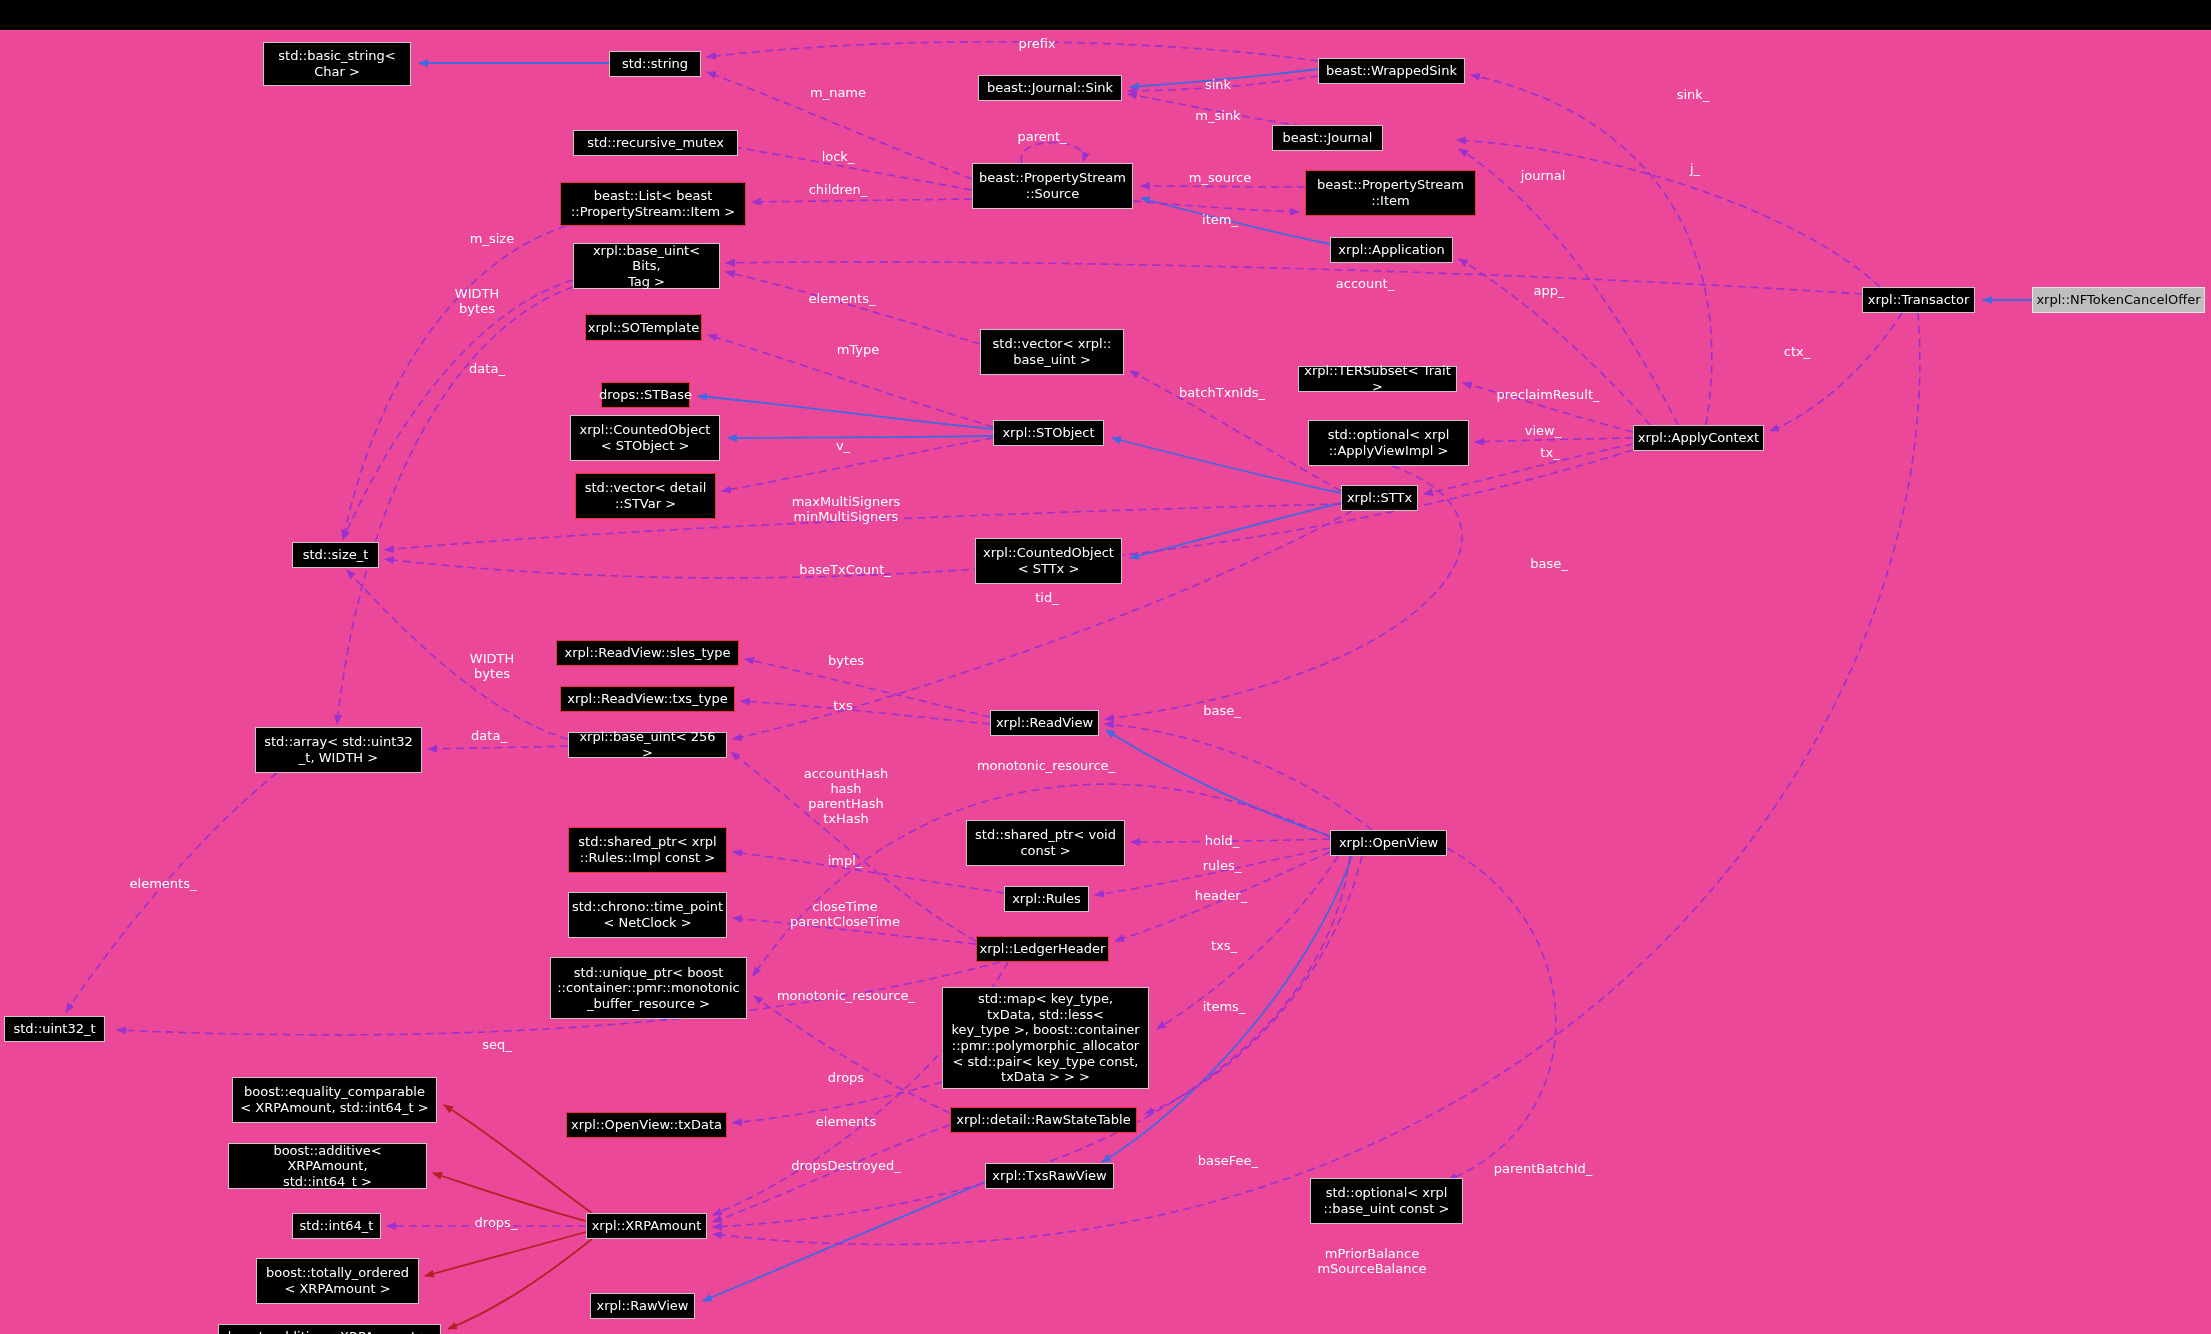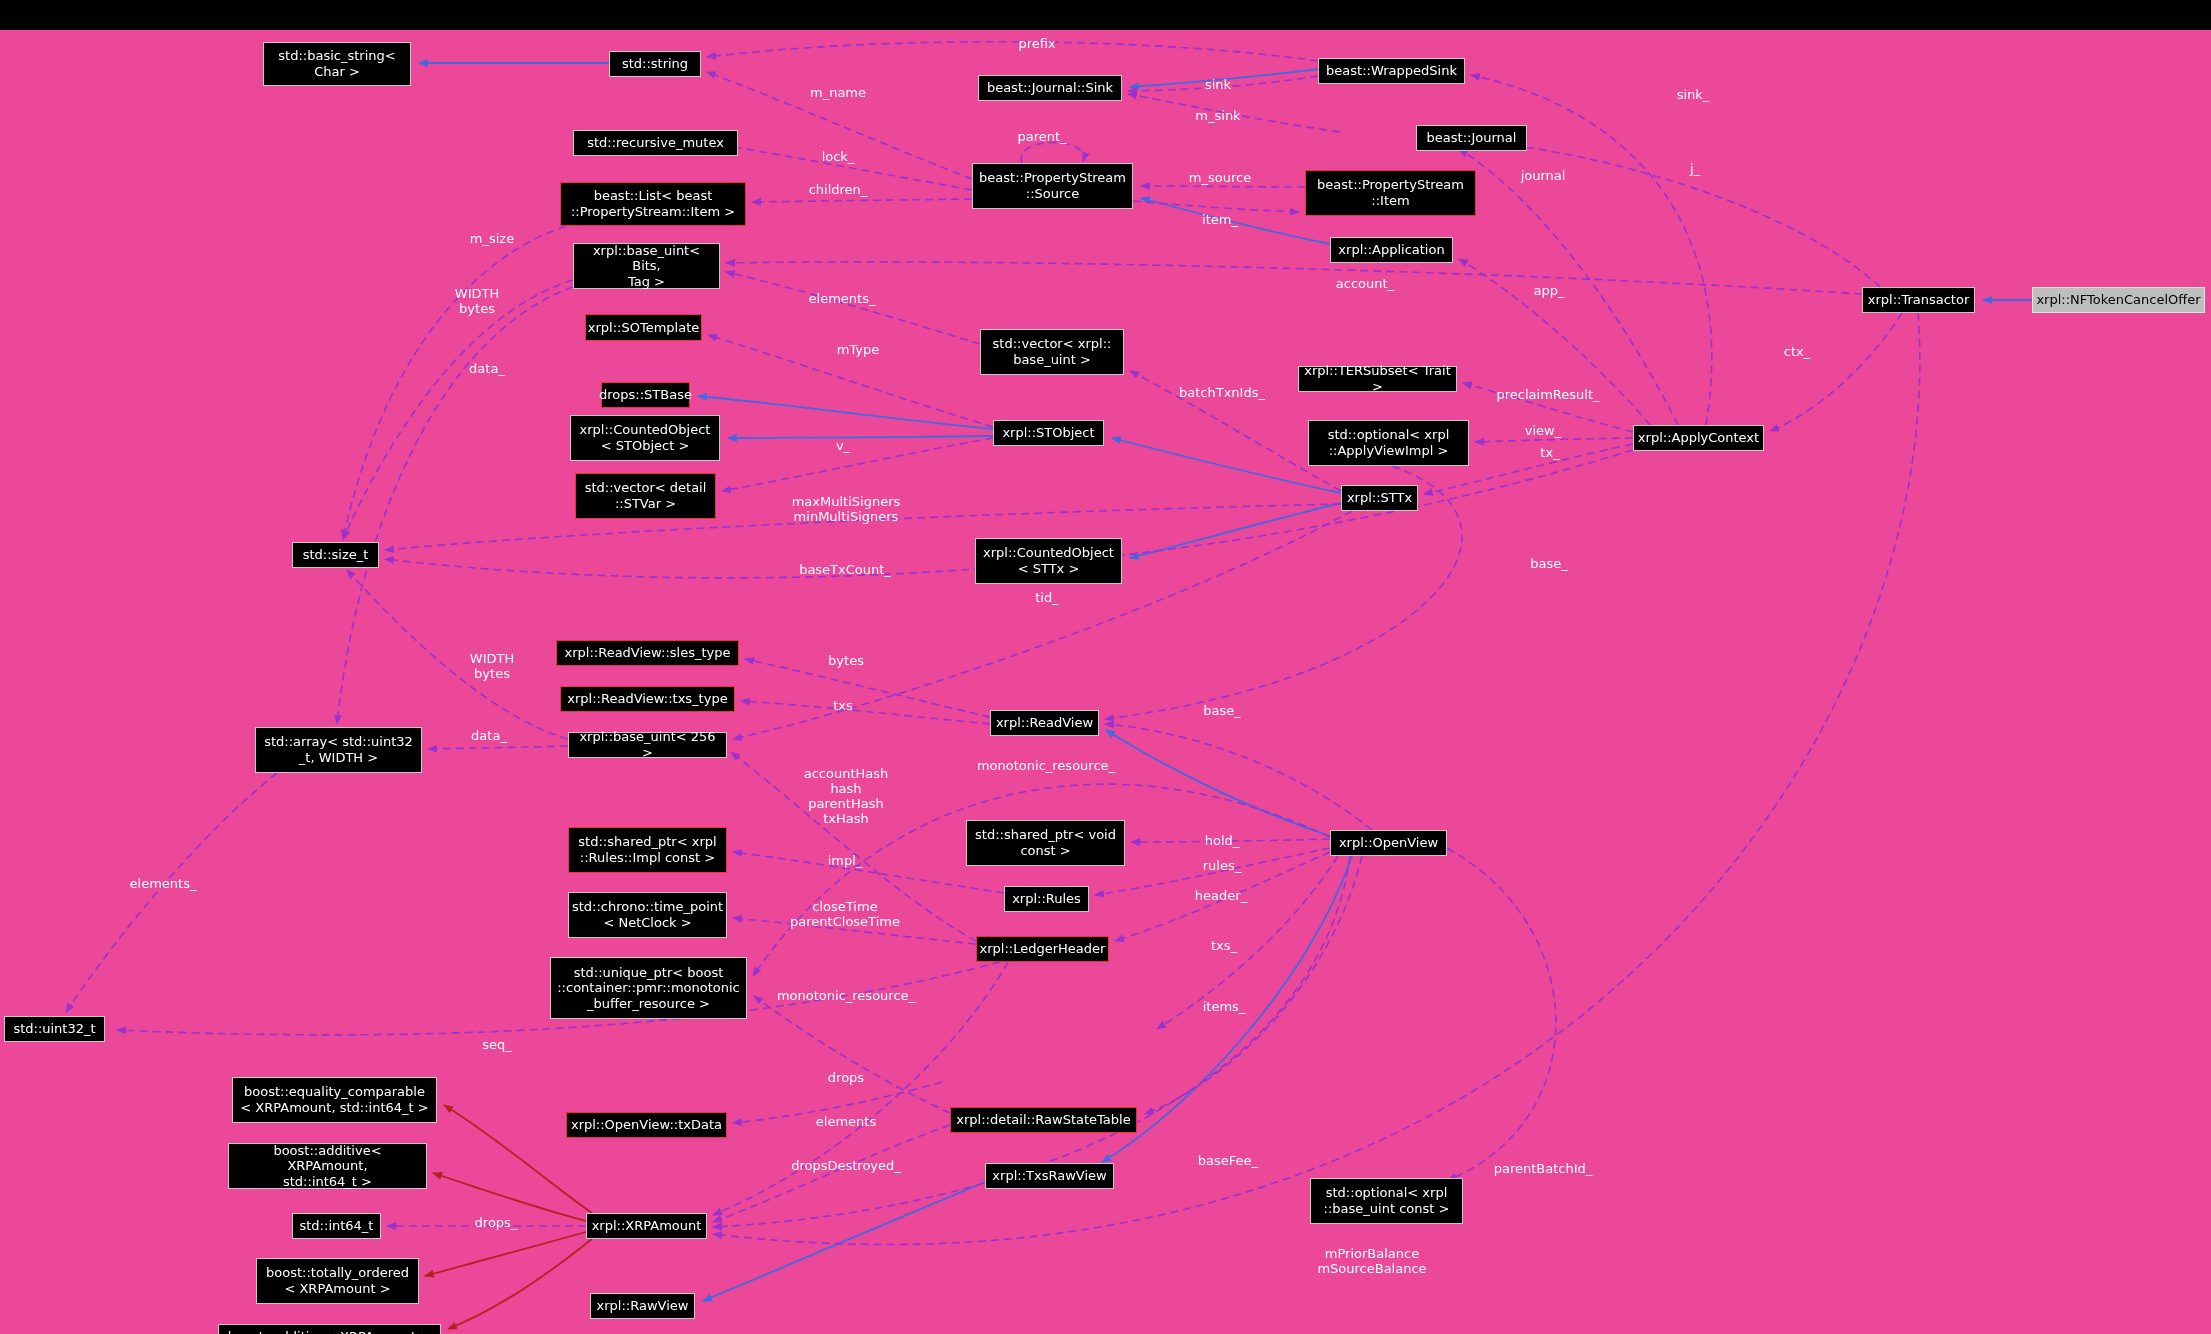--- a/index.html
+++ b/index.html
@@ -105,21 +105,21 @@
     <path class="edge-usage" marker-end="url(#aP)" d="M 277,743 C 205,800 122,898 66,982"></path>
     <path class="edge-usage" marker-end="url(#aP)" d="M 568,716 C 500,718 460,718 428,719"></path>
     <path class="edge-usage" marker-end="url(#aP)" d="M 1902,283 C 1872,330 1822,380 1770,401"></path>
   </svg>
 
   <div class="node" style="left:263px;top:12px;width:148px;height:44px">std::basic_string&lt;
 Char &gt;</div>
   <div class="node" style="left:609px;top:21px;width:92px;height:26px">std::string</div>
   <div class="node" style="left:978px;top:45px;width:144px;height:26px">beast::Journal::Sink</div>
   <div class="node" style="left:1318px;top:28px;width:147px;height:26px">beast::WrappedSink</div>
-  <div class="node" style="left:1416px;top:95px;width:111px;height:26px">beast::Journal</div>
+  <div class="node" style="left:1272px;top:95px;width:111px;height:26px">beast::Journal</div>
   <div class="node" style="left:573px;top:100px;width:165px;height:26px">std::recursive_mutex</div>
   <div class="node" style="left:972px;top:133px;width:161px;height:46px">beast::PropertyStream
 ::Source</div>
   <div class="node red" style="left:1305px;top:140px;width:171px;height:46px">beast::PropertyStream
 ::Item</div>
   <div class="node red" style="left:560px;top:152px;width:186px;height:44px">beast::List&lt; beast
 ::PropertyStream::Item &gt;</div>
   <div class="node" style="left:1330px;top:207px;width:123px;height:26px">xrpl::Application</div>
   <div class="node" style="left:573px;top:213px;width:147px;height:46px">xrpl::base_uint&lt; Bits,
 Tag &gt;</div>
@@ -153,20 +153,26 @@
   <div class="node" style="left:966px;top:790px;width:159px;height:46px">std::shared_ptr&lt; void
 const &gt;</div>
   <div class="node" style="left:1330px;top:800px;width:117px;height:26px">xrpl::OpenView</div>
   <div class="node" style="left:1004px;top:856px;width:85px;height:26px">xrpl::Rules</div>
   <div class="node" style="left:568px;top:862px;width:159px;height:46px">std::chrono::time_point
 &lt; NetClock &gt;</div>
   <div class="node red" style="left:976px;top:906px;width:133px;height:26px">xrpl::LedgerHeader</div>
   <div class="node" style="left:550px;top:927px;width:197px;height:62px">std::unique_ptr&lt; boost
 ::container::pmr::monotonic
 _buffer_resource &gt;</div>
+  <div class="node" style="left:942px;top:957px;width:207px;height:102px">std::map&lt; key_type,
+txData, std::less&lt;
+key_type &gt;, boost::container
+::pmr::polymorphic_allocator
+&lt; std::pair&lt; key_type const,
+txData &gt; &gt; &gt;</div>
   <div class="node" style="left:4px;top:986px;width:101px;height:26px">std::uint32_t</div>
   <div class="node" style="left:232px;top:1047px;width:205px;height:46px">boost::equality_comparable
 &lt; XRPAmount, std::int64_t &gt;</div>
   <div class="node red" style="left:566px;top:1082px;width:161px;height:26px">xrpl::OpenView::txData</div>
   <div class="node red" style="left:950px;top:1077px;width:187px;height:26px">xrpl::detail::RawStateTable</div>
   <div class="node" style="left:228px;top:1113px;width:199px;height:46px">boost::additive&lt; XRPAmount,
 std::int64_t &gt;</div>
   <div class="node" style="left:985px;top:1133px;width:129px;height:26px">xrpl::TxsRawView</div>
   <div class="node" style="left:1310px;top:1148px;width:153px;height:46px">std::optional&lt; xrpl
 ::base_uint const &gt;</div>

